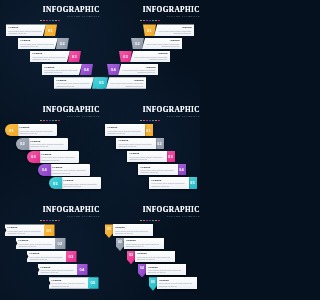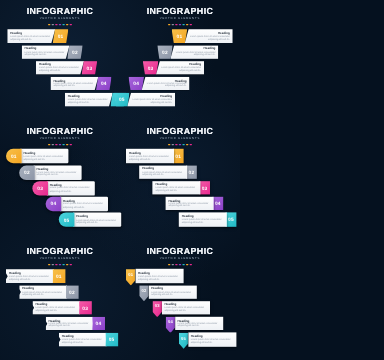--- a/index.html
+++ b/index.html
@@ -21,21 +21,21 @@
   .grid{
     position:relative;
     display:grid;
     grid-template-columns:100px 100px;
     grid-template-rows:100px 100px 100px;
     width:200px; height:300px;
   }
   .panel{ position:relative; width:100px; height:100px; }
 
   
-  .phead{ text-align:center; padding-top:6px; }
+  .phead{ text-align:right; padding-top:6px;font-family:Liberation Serif, serif; }
   .ptitle{
     font-size:7.4px; font-weight:bold; letter-spacing:.35px;
     background:linear-gradient(90deg,#ffffff,#cfd8e4);
     -webkit-background-clip:text; background-clip:text; color:#f2f5f9;
     line-height:8px;
   }
   .psub{
     font-size:2.3px; letter-spacing:.75px; color:#9fb0c2;
     line-height:3.2px; margin-top:1px;
   }

